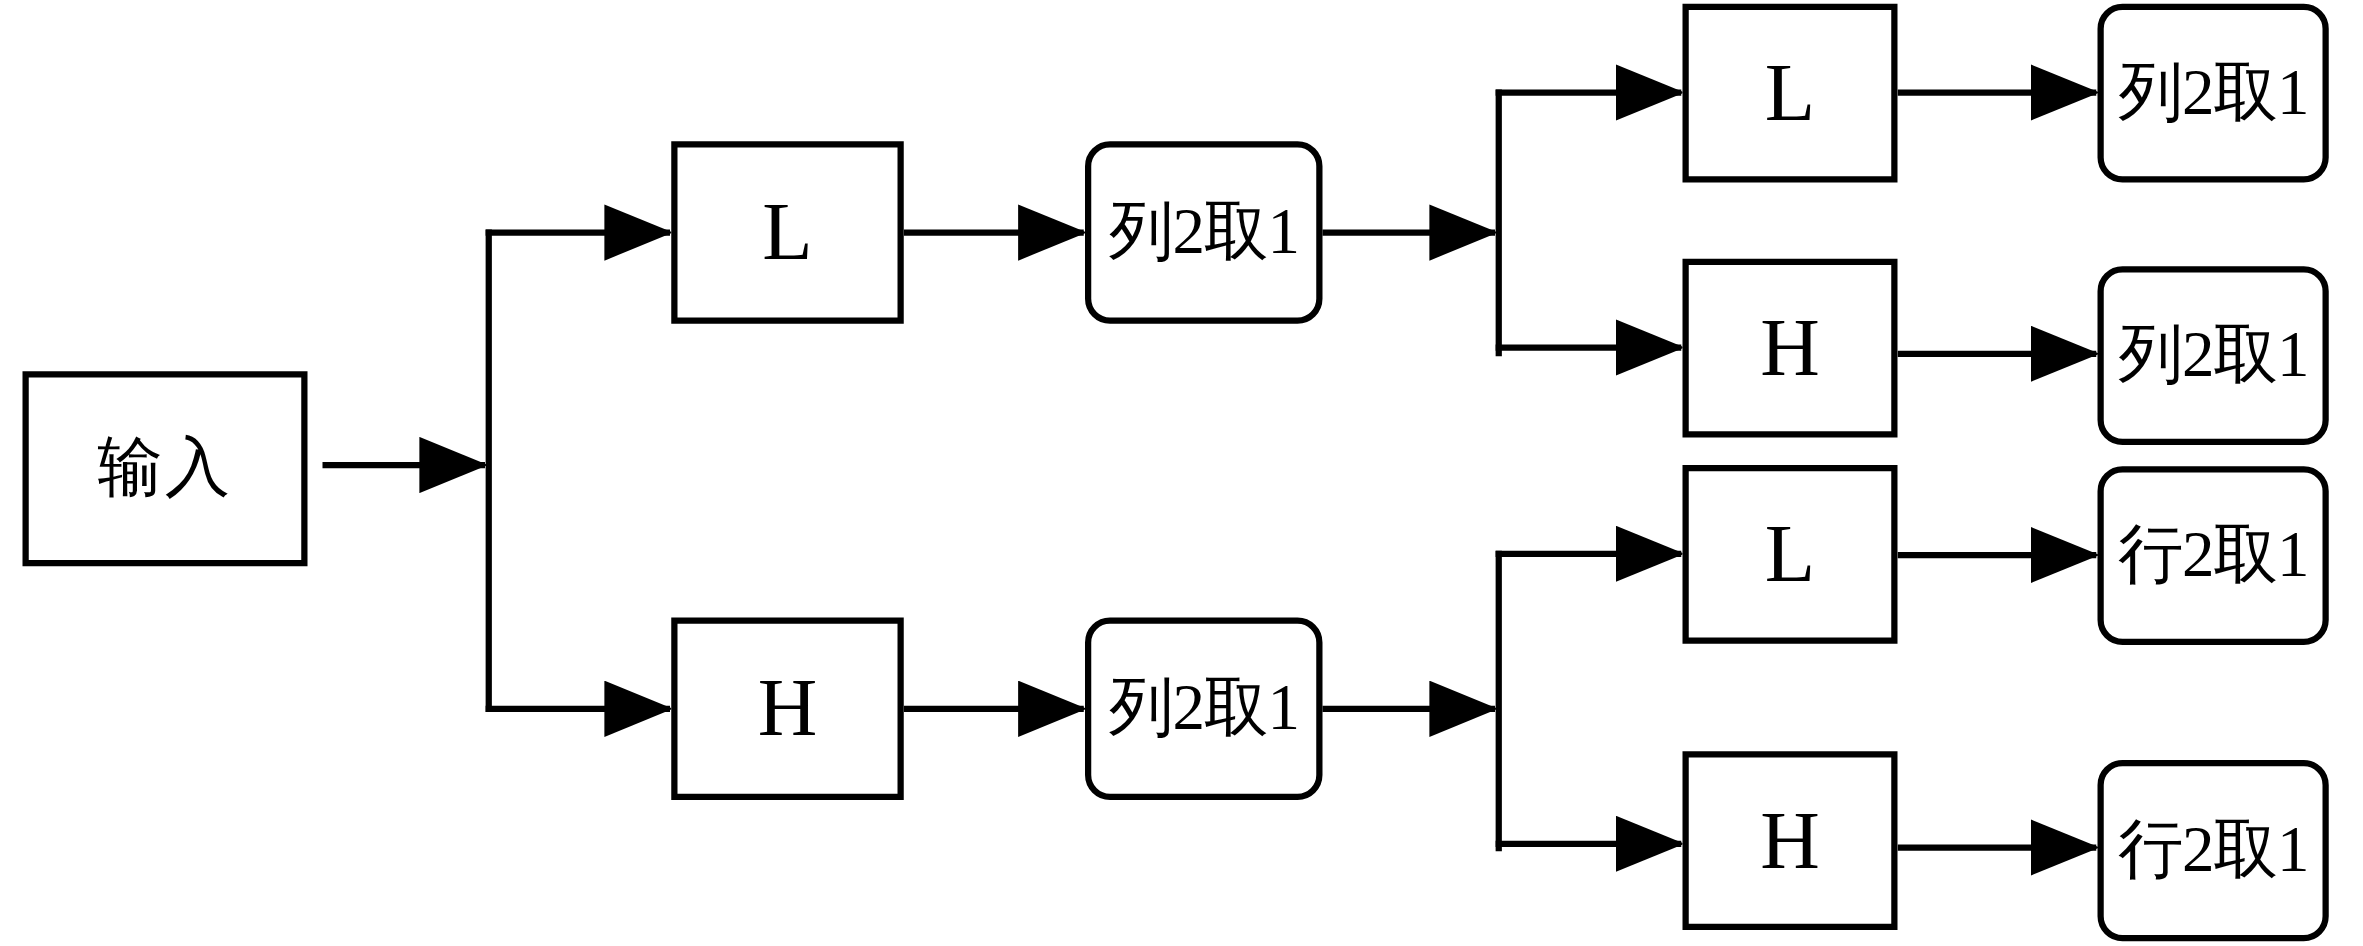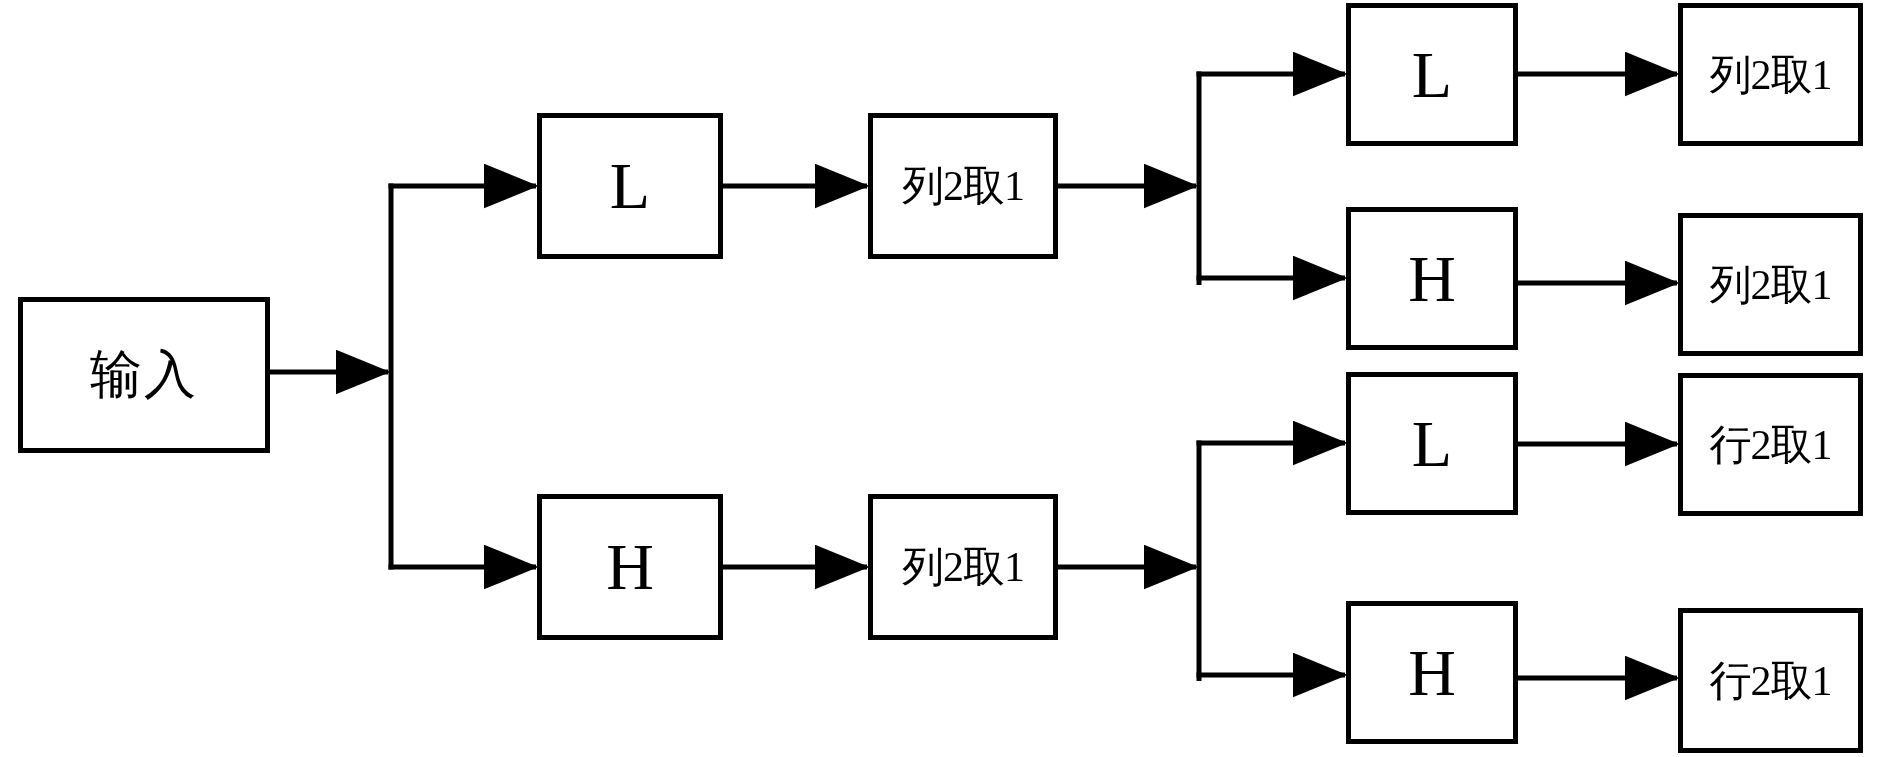--- a/index.html
+++ b/index.html
@@ -34,31 +34,31 @@
     box-sizing: border-box;
     border: 5px solid #000000;
     background: #ffffff;
     display: flex;
     align-items: center;
     justify-content: center;
     text-align: center;
     white-space: nowrap;
     line-height: 1;
   }
-  .node.cjk   { font-size: 42px; letter-spacing: -1px; }
+  .node.cjk   { font-size: 52px; letter-spacing: -1px; border-radius: 20px; }
   .node.latin { font-size: 66px; }
   .node.input-node {
     flex-direction: column;
     font-size: 52px;
     line-height: 1.3;
     letter-spacing: 2px;
   }
 
   
-  .n-input    { left: 18px;   top: 297px; width: 252px; height: 156px; }
+  .n-input    { left: 18px;   top: 297px; width: 228px; height: 156px; }
   .n-l1-low   { left: 537px;  top: 113px; width: 186px; height: 146px; }
   .n-l1-lds   { left: 868px;  top: 113px; width: 190px; height: 146px; }
   .n-l1-high  { left: 537px;  top: 494px; width: 186px; height: 146px; }
   .n-l1-hds   { left: 868px;  top: 494px; width: 190px; height: 146px; }
   .n-l2-ll    { left: 1346px; top: 3px;   width: 172px; height: 143px; }
   .n-l2-lh    { left: 1346px; top: 207px; width: 172px; height: 143px; }
   .n-l2-hl    { left: 1346px; top: 372px; width: 172px; height: 143px; }
   .n-l2-hh    { left: 1346px; top: 601px; width: 172px; height: 143px; }
   .n-out-ll   { left: 1678px; top: 3px;   width: 185px; height: 143px; }
   .n-out-lh   { left: 1678px; top: 213px; width: 185px; height: 143px; }

